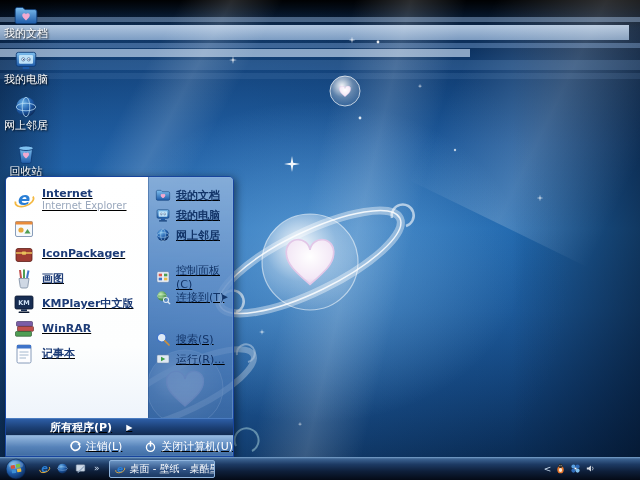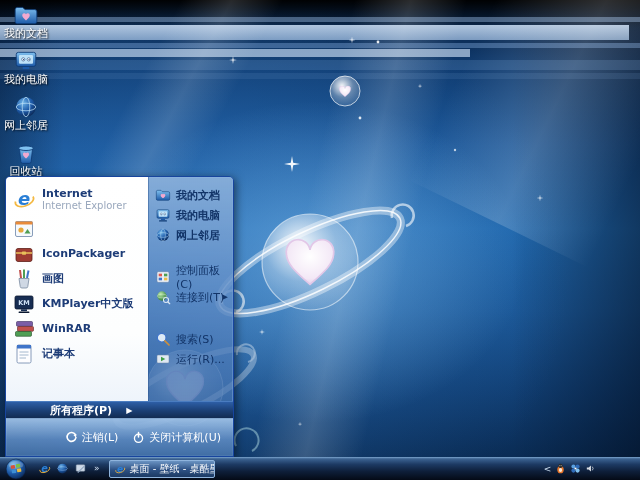--- a/index.html
+++ b/index.html
@@ -29,41 +29,41 @@
 
   
   .icon-col{position:absolute;left:2px;top:2px;width:48px;}
   .dicon{width:48px;height:46px;display:flex;flex-direction:column;align-items:center;cursor:default;}
   .dicon .ic{width:26px;height:26px;}
   .dicon .lbl{font-size:11px;color:#fff;text-shadow:1px 1px 2px #000;line-height:12px;white-space:nowrap;}
 
   
   .start-menu{position:absolute;left:5px;top:176px;width:229px;height:281px;display:flex;flex-direction:column;
     border:1px solid #17459e;border-radius:5px 5px 0 0;overflow:hidden;
-    box-shadow:inset 0 0 0 1px rgba(150,190,240,.55), 2px 2px 8px rgba(0,0,0,.5);background:rgba(60,110,175,.35);}
+    box-shadow:inset 0 0 0 1px rgba(150,190,240,.55), 2px 2px 8px rgba(0,0,0,.5);background:rgba(60,110,175,.35);text-decoration:underline;}
   .sm-main{flex:1;display:flex;min-height:0;}
   .sm-left{width:142px;background:linear-gradient(180deg,#ffffff 0%,#fdfefe 70%,#eef4fb 100%);padding:5px 2px 0 2px;}
   .sm-item-l{display:flex;align-items:center;gap:6px;height:25px;padding:0 4px;font-size:11px;font-weight:bold;color:#1d3c77;}
   .sm-item-l.tall{height:34px;}
   .sm-item-l .ic{width:24px;height:24px;flex:0 0 auto;}
   .sm-item-l .two .t{display:block;font-size:11px;}
   .sm-item-l .two .s{display:block;font-size:10px;font-weight:normal;color:#9aa8bd;}
   .sm-right{flex:1;position:relative;border-left:1px solid rgba(40,80,140,.45);
     background:linear-gradient(180deg,rgba(140,178,220,.9) 0%,rgba(105,150,205,.82) 40%,rgba(85,130,190,.6) 75%,rgba(80,125,185,.45) 100%);
     padding:8px 2px 0 3px;}
   .sm-item-r{position:relative;display:flex;align-items:center;gap:5px;height:20px;padding:0 3px;font-size:11px;color:#123468;}
   .sm-item-r.b{font-weight:bold;}
   .sm-item-r.grp{margin-top:22px;}
   .sm-item-r .ic{width:16px;height:16px;flex:0 0 auto;}
   .sm-item-r .arr{position:absolute;right:3px;font-size:7px;color:#123468;}
   .sm-allprograms{height:17px;flex:0 0 auto;display:flex;align-items:center;gap:14px;padding-left:44px;
     background:linear-gradient(180deg,#2d5ea6,#1b3f74 55%,#122c52);border-top:1px solid #4a7cc0;
     color:#fff;font-size:11px;font-weight:bold;}
   .sm-allprograms .arr{font-size:8px;}
-  .sm-session{height:38px;flex:0 0 auto;display:flex;align-items:center;justify-content:flex-end;gap:14px;padding-right:12px;
+  .sm-session{height:21px;flex:0 0 auto;display:flex;align-items:center;justify-content:flex-end;gap:22px;padding-right:0;
     background:linear-gradient(180deg,rgba(160,195,232,.92),rgba(95,140,195,.85) 55%,rgba(70,115,170,.85));
     border-top:1px solid rgba(200,225,250,.5);color:#fff;font-size:11px;}
   .sess-btn{display:flex;align-items:center;gap:4px;cursor:default;}
   .sess-btn .ic{width:13px;height:13px;}
 
   
   .taskbar{position:absolute;left:0;bottom:0;width:640px;height:23px;display:flex;align-items:center;
     background:linear-gradient(180deg,#7ea6cf 0%,#3c6391 8%,#1d3a63 32%,#0e1f3a 62%,#040a16 100%);}
   .orb{width:22px;height:22px;margin-left:5px;flex:0 0 auto;}
   .qlaunch{display:flex;align-items:center;gap:5px;margin-left:11px;}

